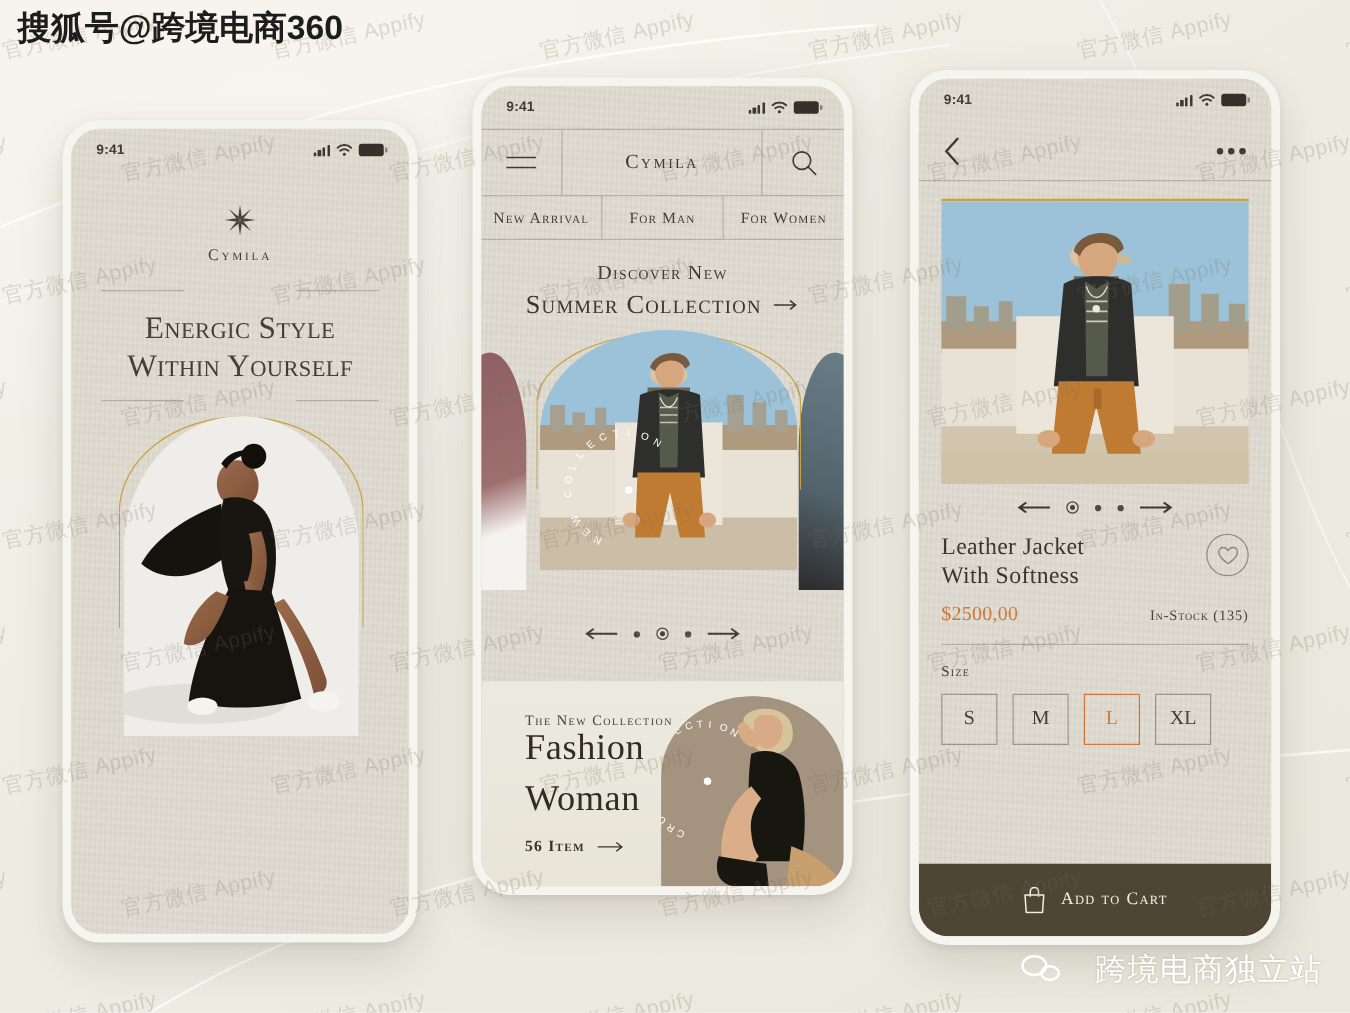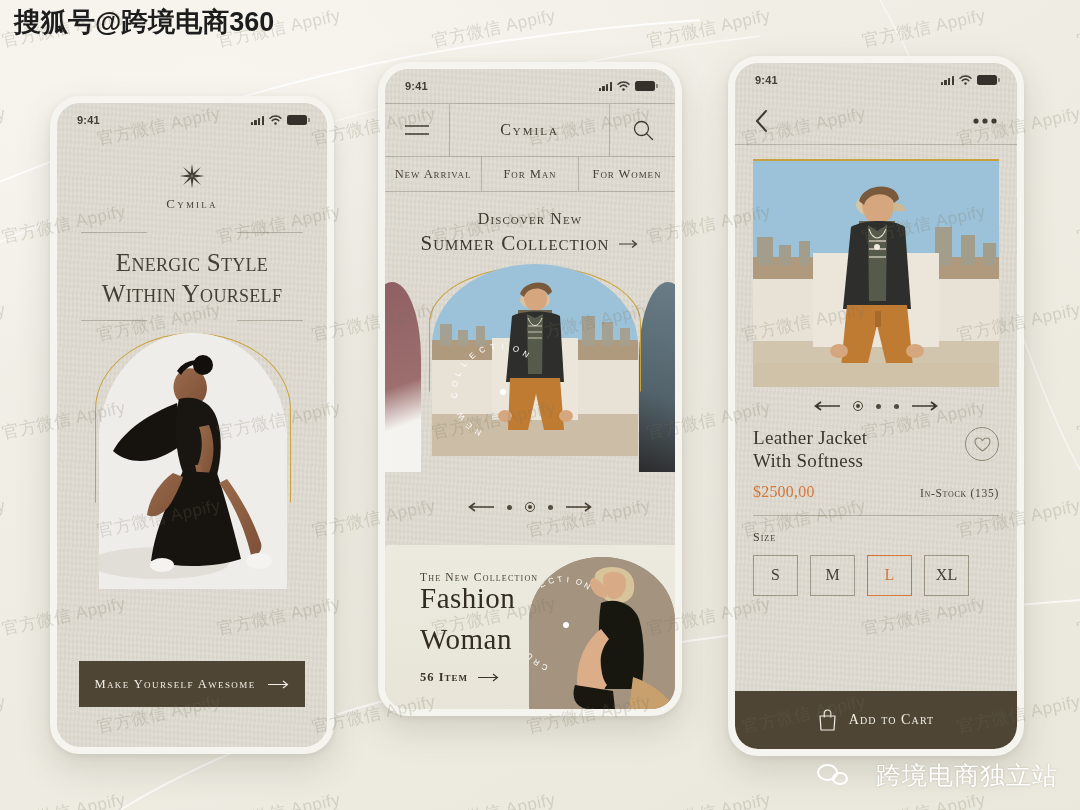--- a/index.html
+++ b/index.html
@@ -302,26 +302,20 @@
 
             <path d="M74 140 C60 150 50 166 48 182 C56 186 66 180 72 170 C78 160 82 150 84 144 Z" fill="url(#skin1)"></path>
             <path d="M120 150 C134 170 146 196 152 222 C158 224 164 218 162 210 C154 186 140 162 128 146 Z" fill="url(#skin1)"></path>
 
             <ellipse cx="160" cy="228" rx="13" ry="8" fill="#f4f3f0"></ellipse>
             <ellipse cx="63" cy="232" rx="12" ry="7" fill="#f4f3f0"></ellipse>
           </svg>
         </div>
       </div>
 
-      <div class="cta" style="position:absolute;left:22px;right:22px;bottom:40px;height:46px;">
-        <span>Make Yourself Awesome</span>
-        <svg width="22" height="9" viewBox="0 0 22 9">
-          <path d="M0 4.5 H19 M15 1 L19.5 4.5 L15 8" fill="none" stroke="#f3efe4" stroke-width="1.1"></path>
-        </svg>
-      </div>
     </div>
   </div>
 
   <div class="phone" id="phone2">
     <div class="screen">
       <div class="paper-tex"></div>
 
       <div class="statusbar" style="height:34px;">
         <span class="sb-time">9:41</span>
         <span class="sb-right">

